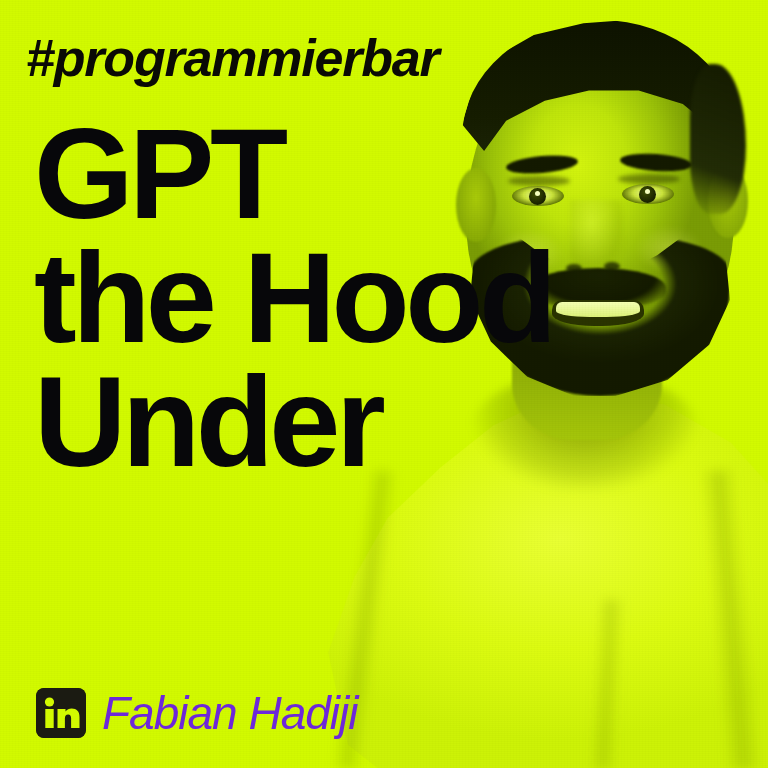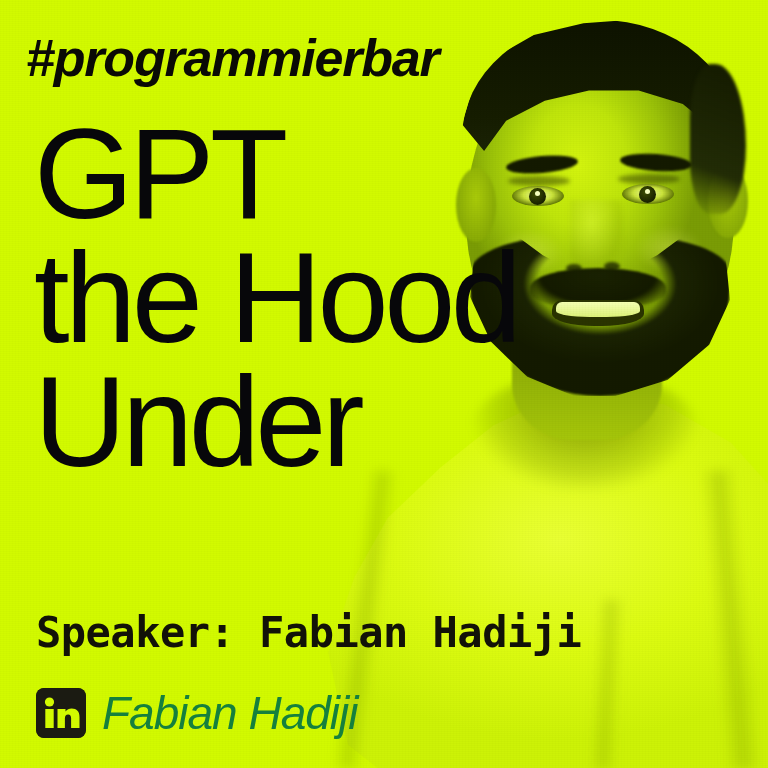--- a/index.html
+++ b/index.html
@@ -265,21 +265,21 @@
     letter-spacing: -1.2px;
     color: #0a0a05;
     white-space: nowrap;
   }
   .title {
     position: absolute;
     left: 34px;
     top: 112px;
     font-size: 128px;
     line-height: 124px;
-    font-weight: 400;
+    font-weight: 700;
     letter-spacing: -4.5px;
     color: #07070a;
     white-space: nowrap;
   }
   .title .tline { display: block; }
   .speaker {
     position: absolute;
     left: 36px;
     top: 608px;
     font-family: "DejaVu Sans Mono", "Liberation Mono", monospace;
@@ -303,21 +303,21 @@
     border-radius: 8px;
     background: #1b1b12;
     display: block;
     flex: 0 0 auto;
   }
   .li-name {
     font-size: 46px;
     font-style: italic;
     font-weight: 400;
     letter-spacing: -1px;
-    color: #15803d;
+    color: #6d28d9;
     white-space: nowrap;
   }
 </style>
 </head>
 <body>
 
 <div id="poster">
 
   <div class="photo-layer">
     <div class="shirt"></div>
@@ -359,21 +359,20 @@
   </div>
 
   <div class="hashtag">#programmierbar</div>
 
   <div class="title">
     <span class="tline">GPT</span>
     <span class="tline">the Hood</span>
     <span class="tline">Under</span>
   </div>
 
-  <div class="speaker">Speaker: Fabian Hadiji</div>
 
   <div class="linkedin-row">
     <svg class="li-icon" viewBox="0 0 50 50">
       <rect x="0" y="0" width="50" height="50" rx="8" ry="8" fill="#1b1b12"></rect>
       <circle cx="13.5" cy="14" r="4.6" fill="#d2fa00"></circle>
       <rect x="9.3" y="21" width="8.4" height="19" fill="#d2fa00"></rect>
       <path d="M21.5 21 h8 v2.6 c1.4-2 3.6-3.1 6.2-3.1 c5 0 7.8 3 7.8 8.4 V40 h-8.4 V30.3 c0-2.4-0.9-3.9-3-3.9 c-2.1 0-3.2 1.5-3.2 3.9 V40 h-7.4 z" fill="#d2fa00"></path>
     </svg>
     <span class="li-name">Fabian Hadiji</span>
   </div>

